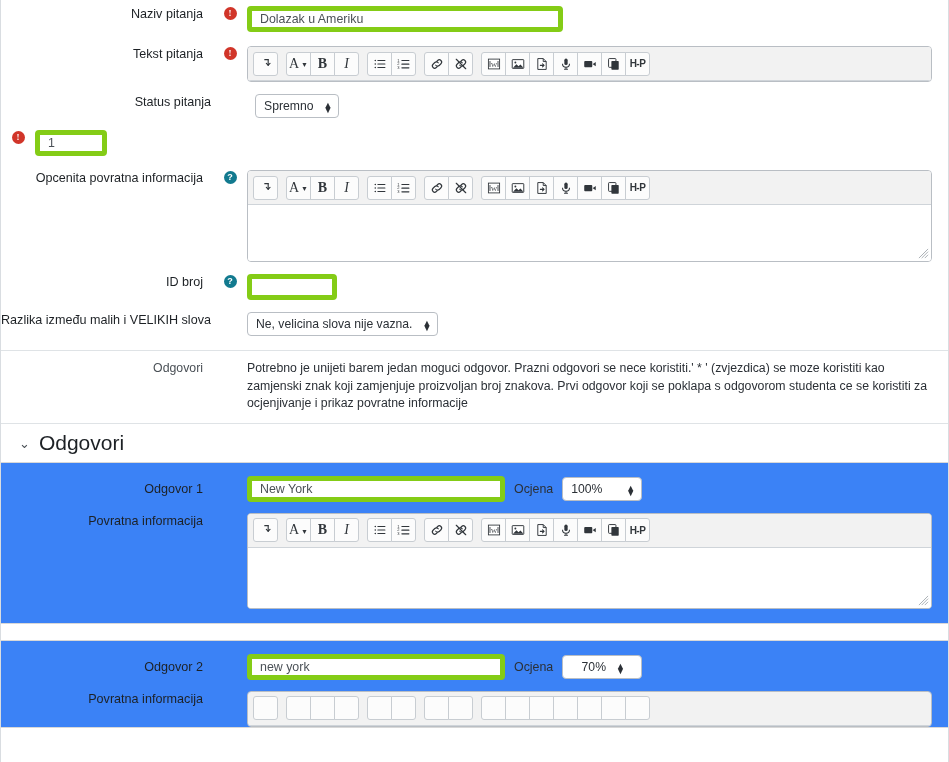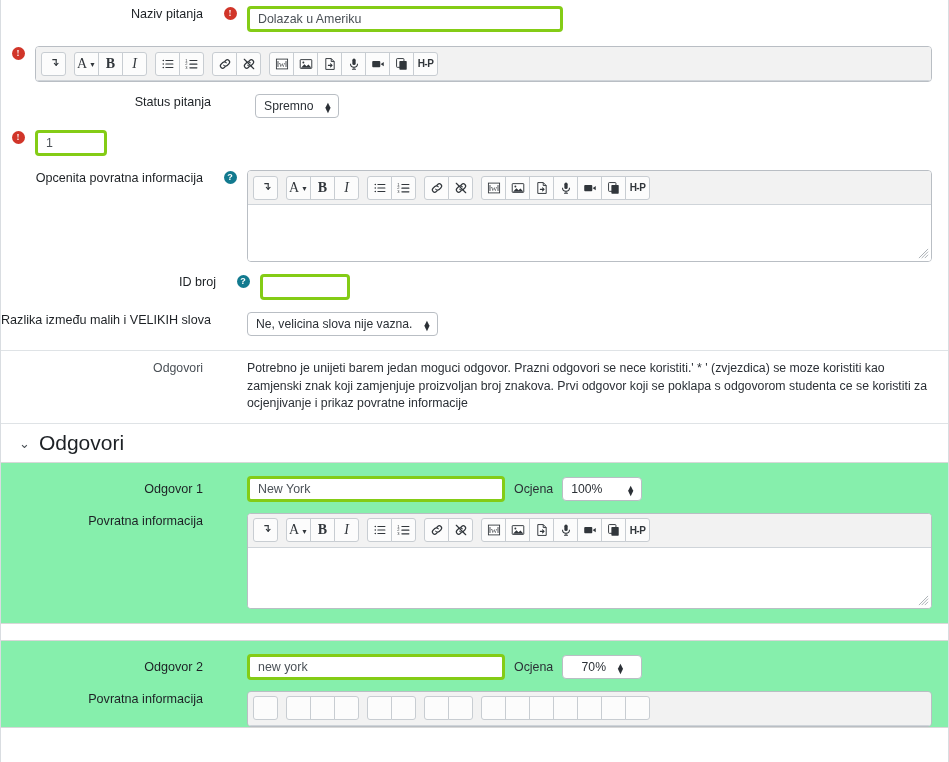--- a/index.html
+++ b/index.html
@@ -59,21 +59,21 @@
     font-family: "Liberation Serif", serif;
     line-height: 1;
     user-select: none;
   }
   .req-badge { background: #d13529; }
   .help-badge { background: #127a8f; font-family: "Liberation Sans", sans-serif; font-size: 9px; }
 
   
   .txt {
     height: 26px;
-    border: 3px solid #84cc16;
+    border: 5px solid #84cc16;
     border-radius: 4px;
     background: #fff;
     font-size: 12.4px;
     color: #4b5157;
     padding: 0 8px;
     font-family: "Liberation Sans", sans-serif;
     outline: none;
   }
   .txt::placeholder { color: #6b7279; }
 
@@ -163,21 +163,21 @@
     align-items: center;
     gap: 9px;
     padding: 4px 0 4px 18px;
     font-size: 21px;
     color: #1d2125;
     font-weight: normal;
   }
   .chev { color: #4a5056; font-size: 13px; line-height: 1; display:inline-block; transform: translateY(1px);}
 
   .answer-block {
-    background: #86efac;
+    background: #3b82f6;
     border-top: 1px solid #d8d8d8;
     border-bottom: 1px solid #d8d8d8;
   }
   .gap-white { background: #ffffff; }
 
   .desc {
     font-size: 12.3px;
     line-height: 17.5px;
     color: #2b3036;
     max-width: 690px;
@@ -193,20 +193,21 @@
 
   <div id="form-rows">
       <div class="frow" style="padding:6px 0;">
         <div class="flabel">Naziv pitanja</div>
         <div class="ficon">
           <span class="req-badge">!</span>
         </div>
         <div class="fctl"><input class="txt" style="width: 316px;" value="Dolazak u Ameriku"></div>
       </div>
       <div class="frow" style="padding:8px 0 6px 0;">
+        <div class="flabel">Tekst pitanja</div>
         <div class="ficon">
           <span class="req-badge">!</span>
         </div>
         <div class="fctl">
           <div class="editor">
             <div class="etoolbar">
               <div class="tgroup">
                 <div class="tbtn">
                   <svg width="14" height="14" viewBox="0 0 16 16" fill="none" stroke="#31363b" stroke-width="1.3" stroke-linecap="round" stroke-linejoin="round">
                     <path d="M10.5 3v6.2"></path>
@@ -437,21 +438,21 @@
                   <span class="h5p">H-P</span>
                 </div>
               </div>
             </div>
             <div class="earea" style="height:56px"><span></span><svg class="resz" viewBox="0 0 12 12">
                 <path d="M11 4 L4 11 M11 7.4 L7.4 11 M11 1 L1 11" stroke="#9aa0a6" stroke-width="0.9" fill="none"></path>
               </svg></div>
           </div>
         </div>
       </div>
-      <div class="frow" style="padding:6px 13px;justify-content:center;">
+      <div class="frow" style="padding:6px 0;justify-content:center;">
         <div class="flabel">ID broj</div>
         <div class="ficon">
           <span class="help-badge">?</span>
         </div>
         <div class="fctl"><input class="txt" style="width: 90px;" value=""></div>
       </div>
       <div class="frow" style="padding:6px 0;">
         <div class="flabel">Razlika između malih i VELIKIH slova</div>
         <div class="ficon"></div>
         <div class="fctl"><div class="selwrap">

